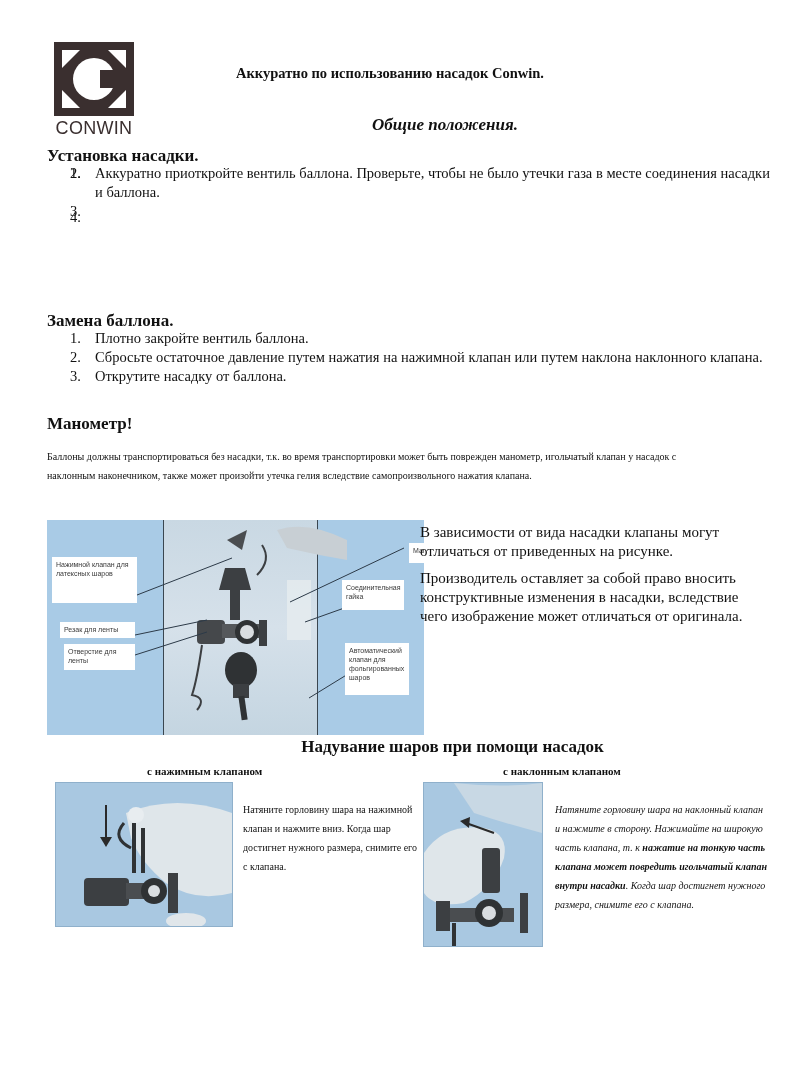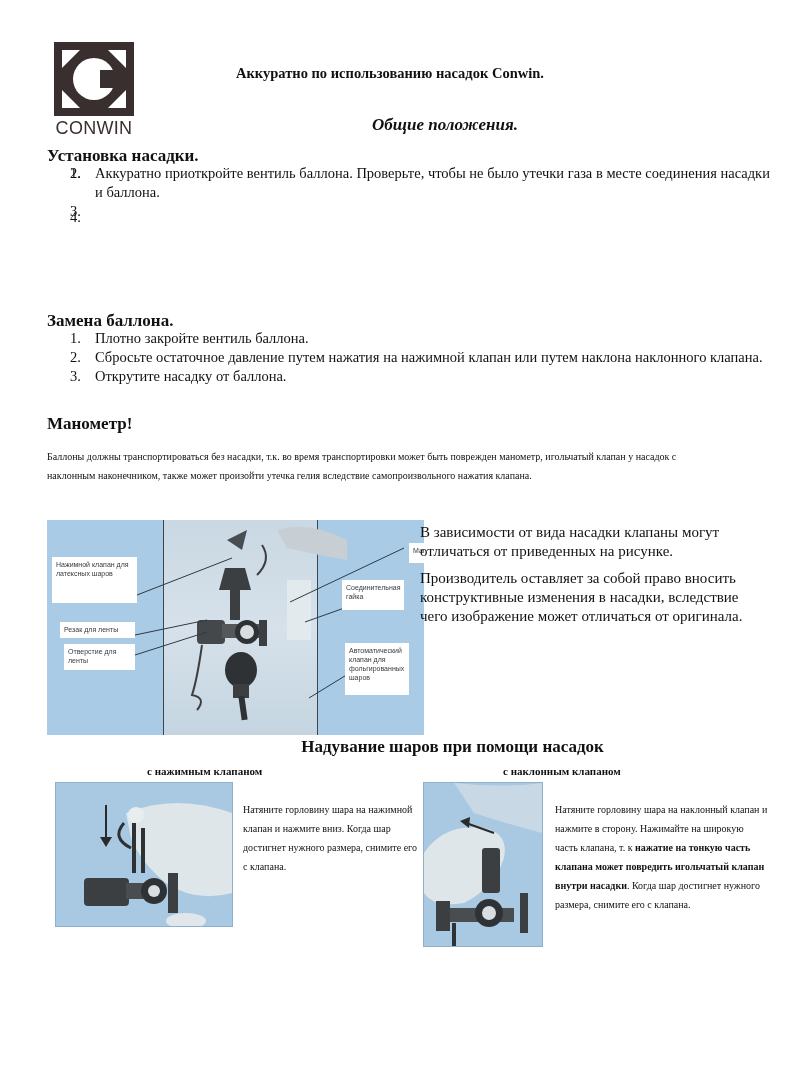--- a/index.html
+++ b/index.html
@@ -158,15 +158,15 @@
     <circle cx="65" cy="130" r="7" fill="#d9dde0"></circle>
     <rect x="12" y="118" width="14" height="30" fill="#3c3f42"></rect>
     <rect x="96" y="110" width="8" height="40" fill="#3c3f42"></rect>
     <rect x="28" y="140" width="4" height="23" fill="#2f3234"></rect>
   </svg>
   <svg width="118" height="163" style="position:absolute;left:0;top:0">
     <line x1="70" y1="50" x2="42" y2="40" stroke="#2a2a2a" stroke-width="2"></line>
     <polygon points="36,38 46,34 45,45" fill="#2a2a2a"></polygon>
   </svg>
 </div>
-<div class="abs para" style="left: 423px; top: 784px; width: 345px;"><div style="float: left; width: 132px; height: 163px;"></div>
+<div class="abs para" style="left: 423px; top: 784px; width: 345px; font-style: italic;"><div style="float: left; width: 132px; height: 163px;"></div>
   <span>Натяните горловину шара на наклонный клапан и нажмите в сторону. Нажимайте на широкую часть клапана, т. к </span><b>нажатие на тонкую часть клапана может повредить игольчатый клапан внутри насадки</b><span>. Когда шар достигнет нужного размера, снимите его с клапана.</span>
 </div>
 
 </body></html>

